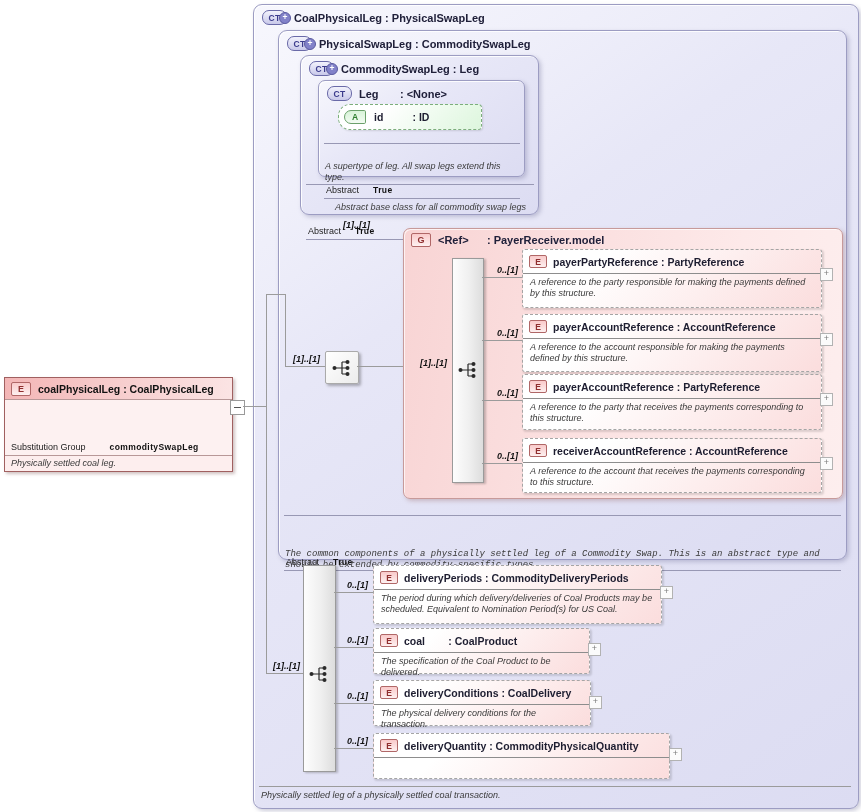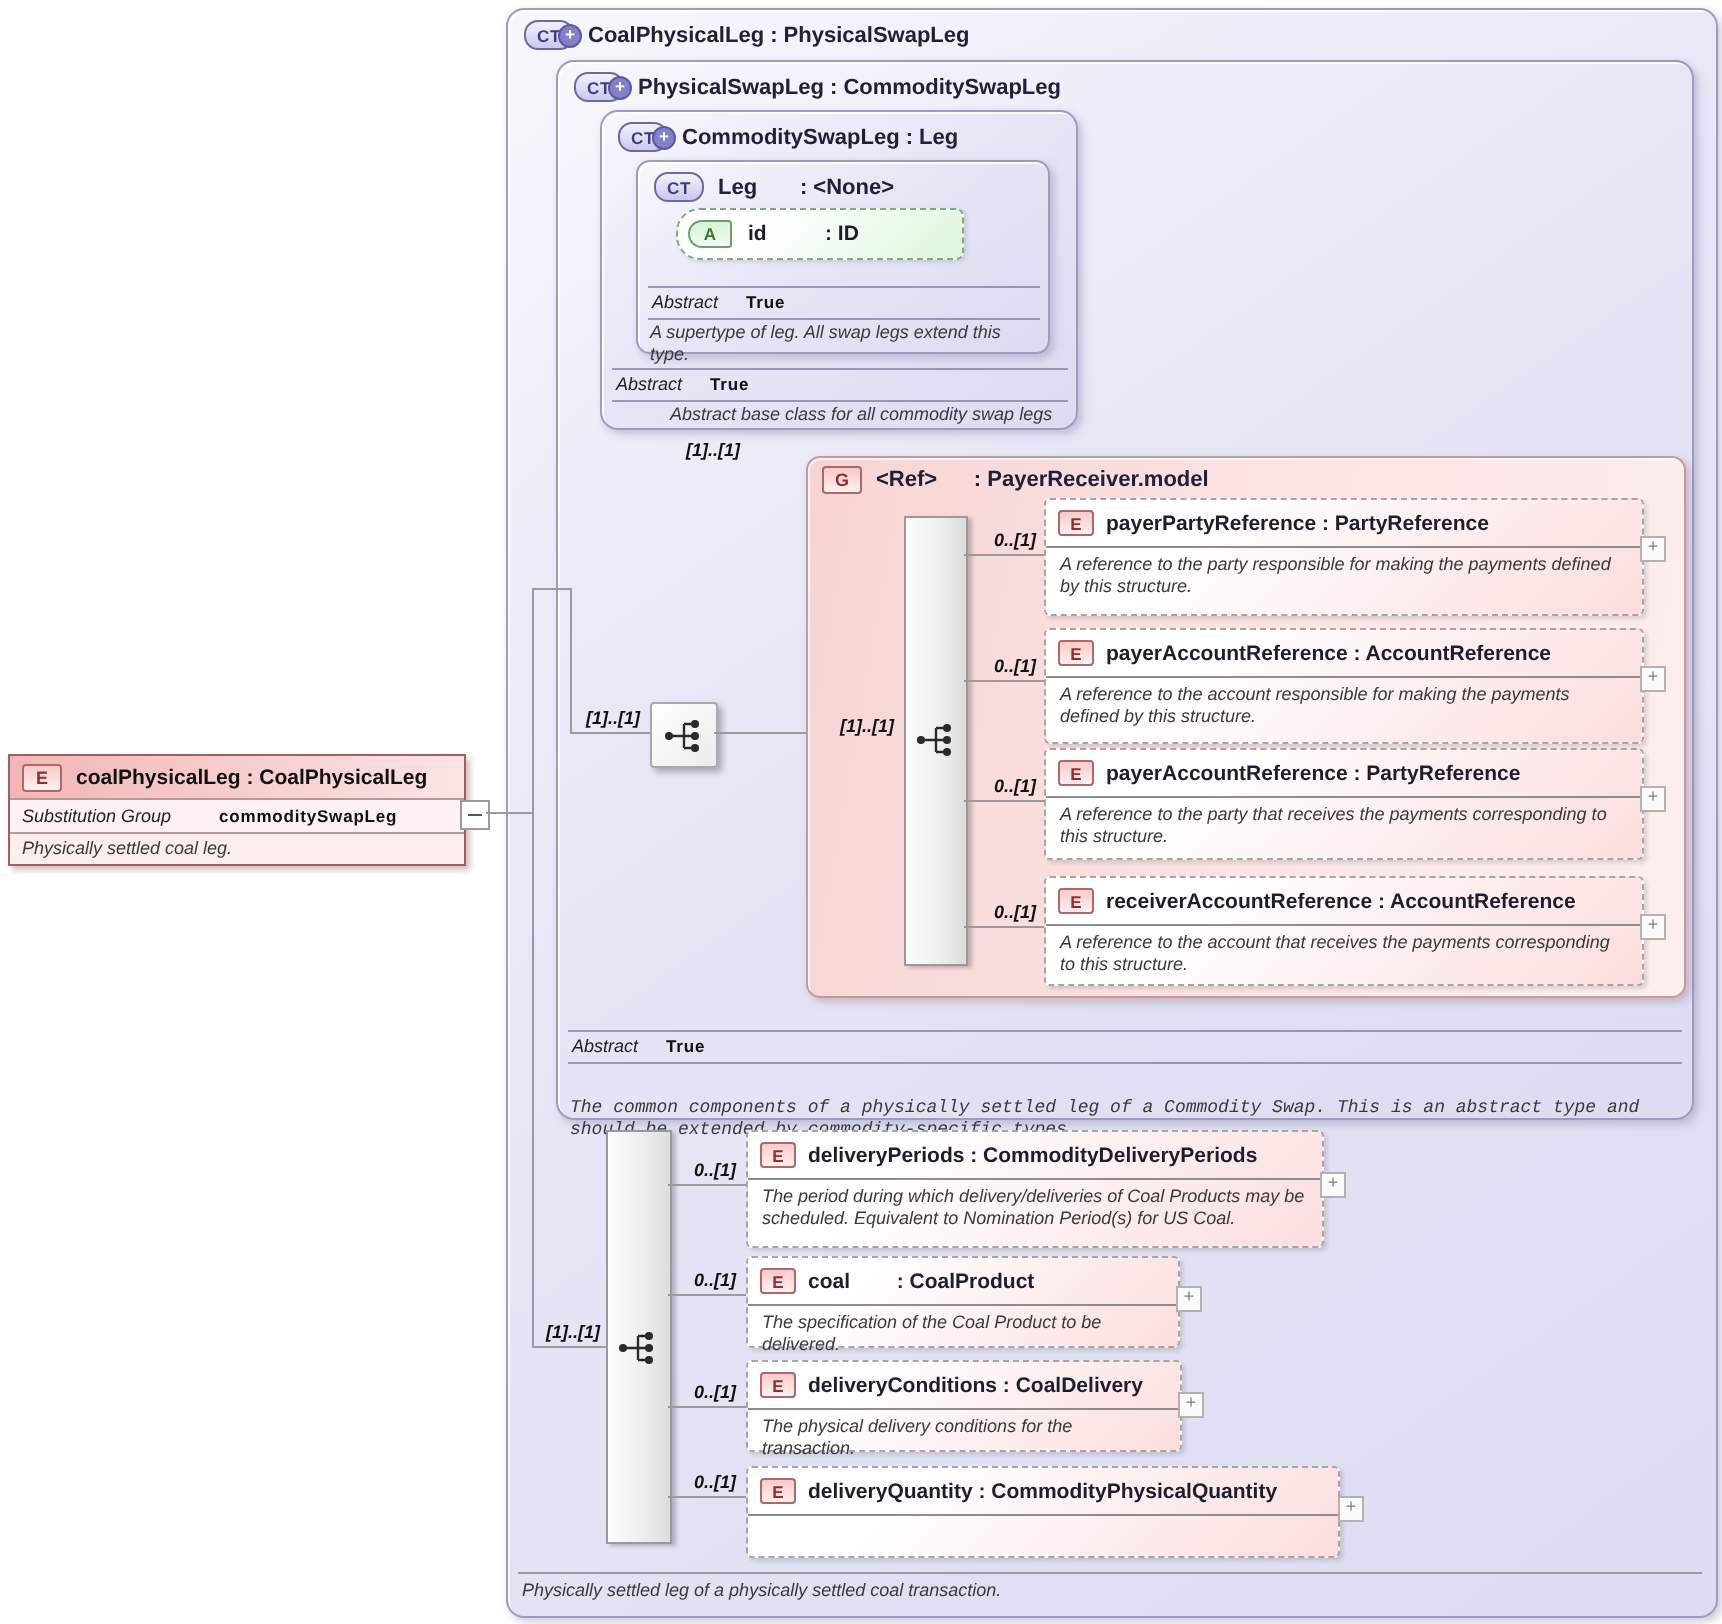--- a/index.html
+++ b/index.html
@@ -30,21 +30,21 @@
       border:1px solid #b06767;border-radius:2px;background:linear-gradient(180deg,#f9caca,#fdf0f0);
       font-size:9px;font-weight:bold;color:#8f2f2f;flex:0 0 auto;}
   .ie.small{width:16px;height:11px;font-size:8.5px;}
   .ia{display:inline-flex;align-items:center;justify-content:center;width:20px;height:12px;
       border:1px solid #6aa06a;border-radius:8px 2px 2px 8px;
       background:linear-gradient(180deg,#d8f3d8,#f2fbf2);font-size:8.5px;font-weight:bold;color:#2f7f2f;flex:0 0 auto;}
 
   
   .facet{position:absolute;border-top:1px solid #9898b4;border-bottom:1px solid #9898b4;
          padding:2px 2px 3px 2px;display:flex;gap:14px;align-items:baseline;}
-  .f-label{font-style:italic;font-size:9px;color:#222;}
+  .f-label{font-size:9px;color:#222;margin-top:39px;}
   .f-value{font-weight:bold;font-size:8.5px;color:#111;letter-spacing:.4px;}
   .desc{position:absolute;font-style:italic;font-size:9px;line-height:11px;color:#3a3a3a;}
 
   
   .ebox{position:absolute;border:1px dashed #a5a5a5;border-radius:3px;
         background:linear-gradient(135deg,#ffffff 25%,#fbdddd 100%);
         box-shadow:1.5px 1.5px 2px rgba(0,0,0,.13);}
   .ebox-h{display:flex;align-items:center;gap:6px;height:23px;padding:0 6px;
           border-bottom:1px solid #8d8d8d;font-weight:bold;font-size:10.5px;color:#1d1d30;white-space:pre;}
   .ebox-d{padding:3px 7px 0 7px;font-style:italic;font-size:9px;line-height:11px;color:#3a3a3a;}

